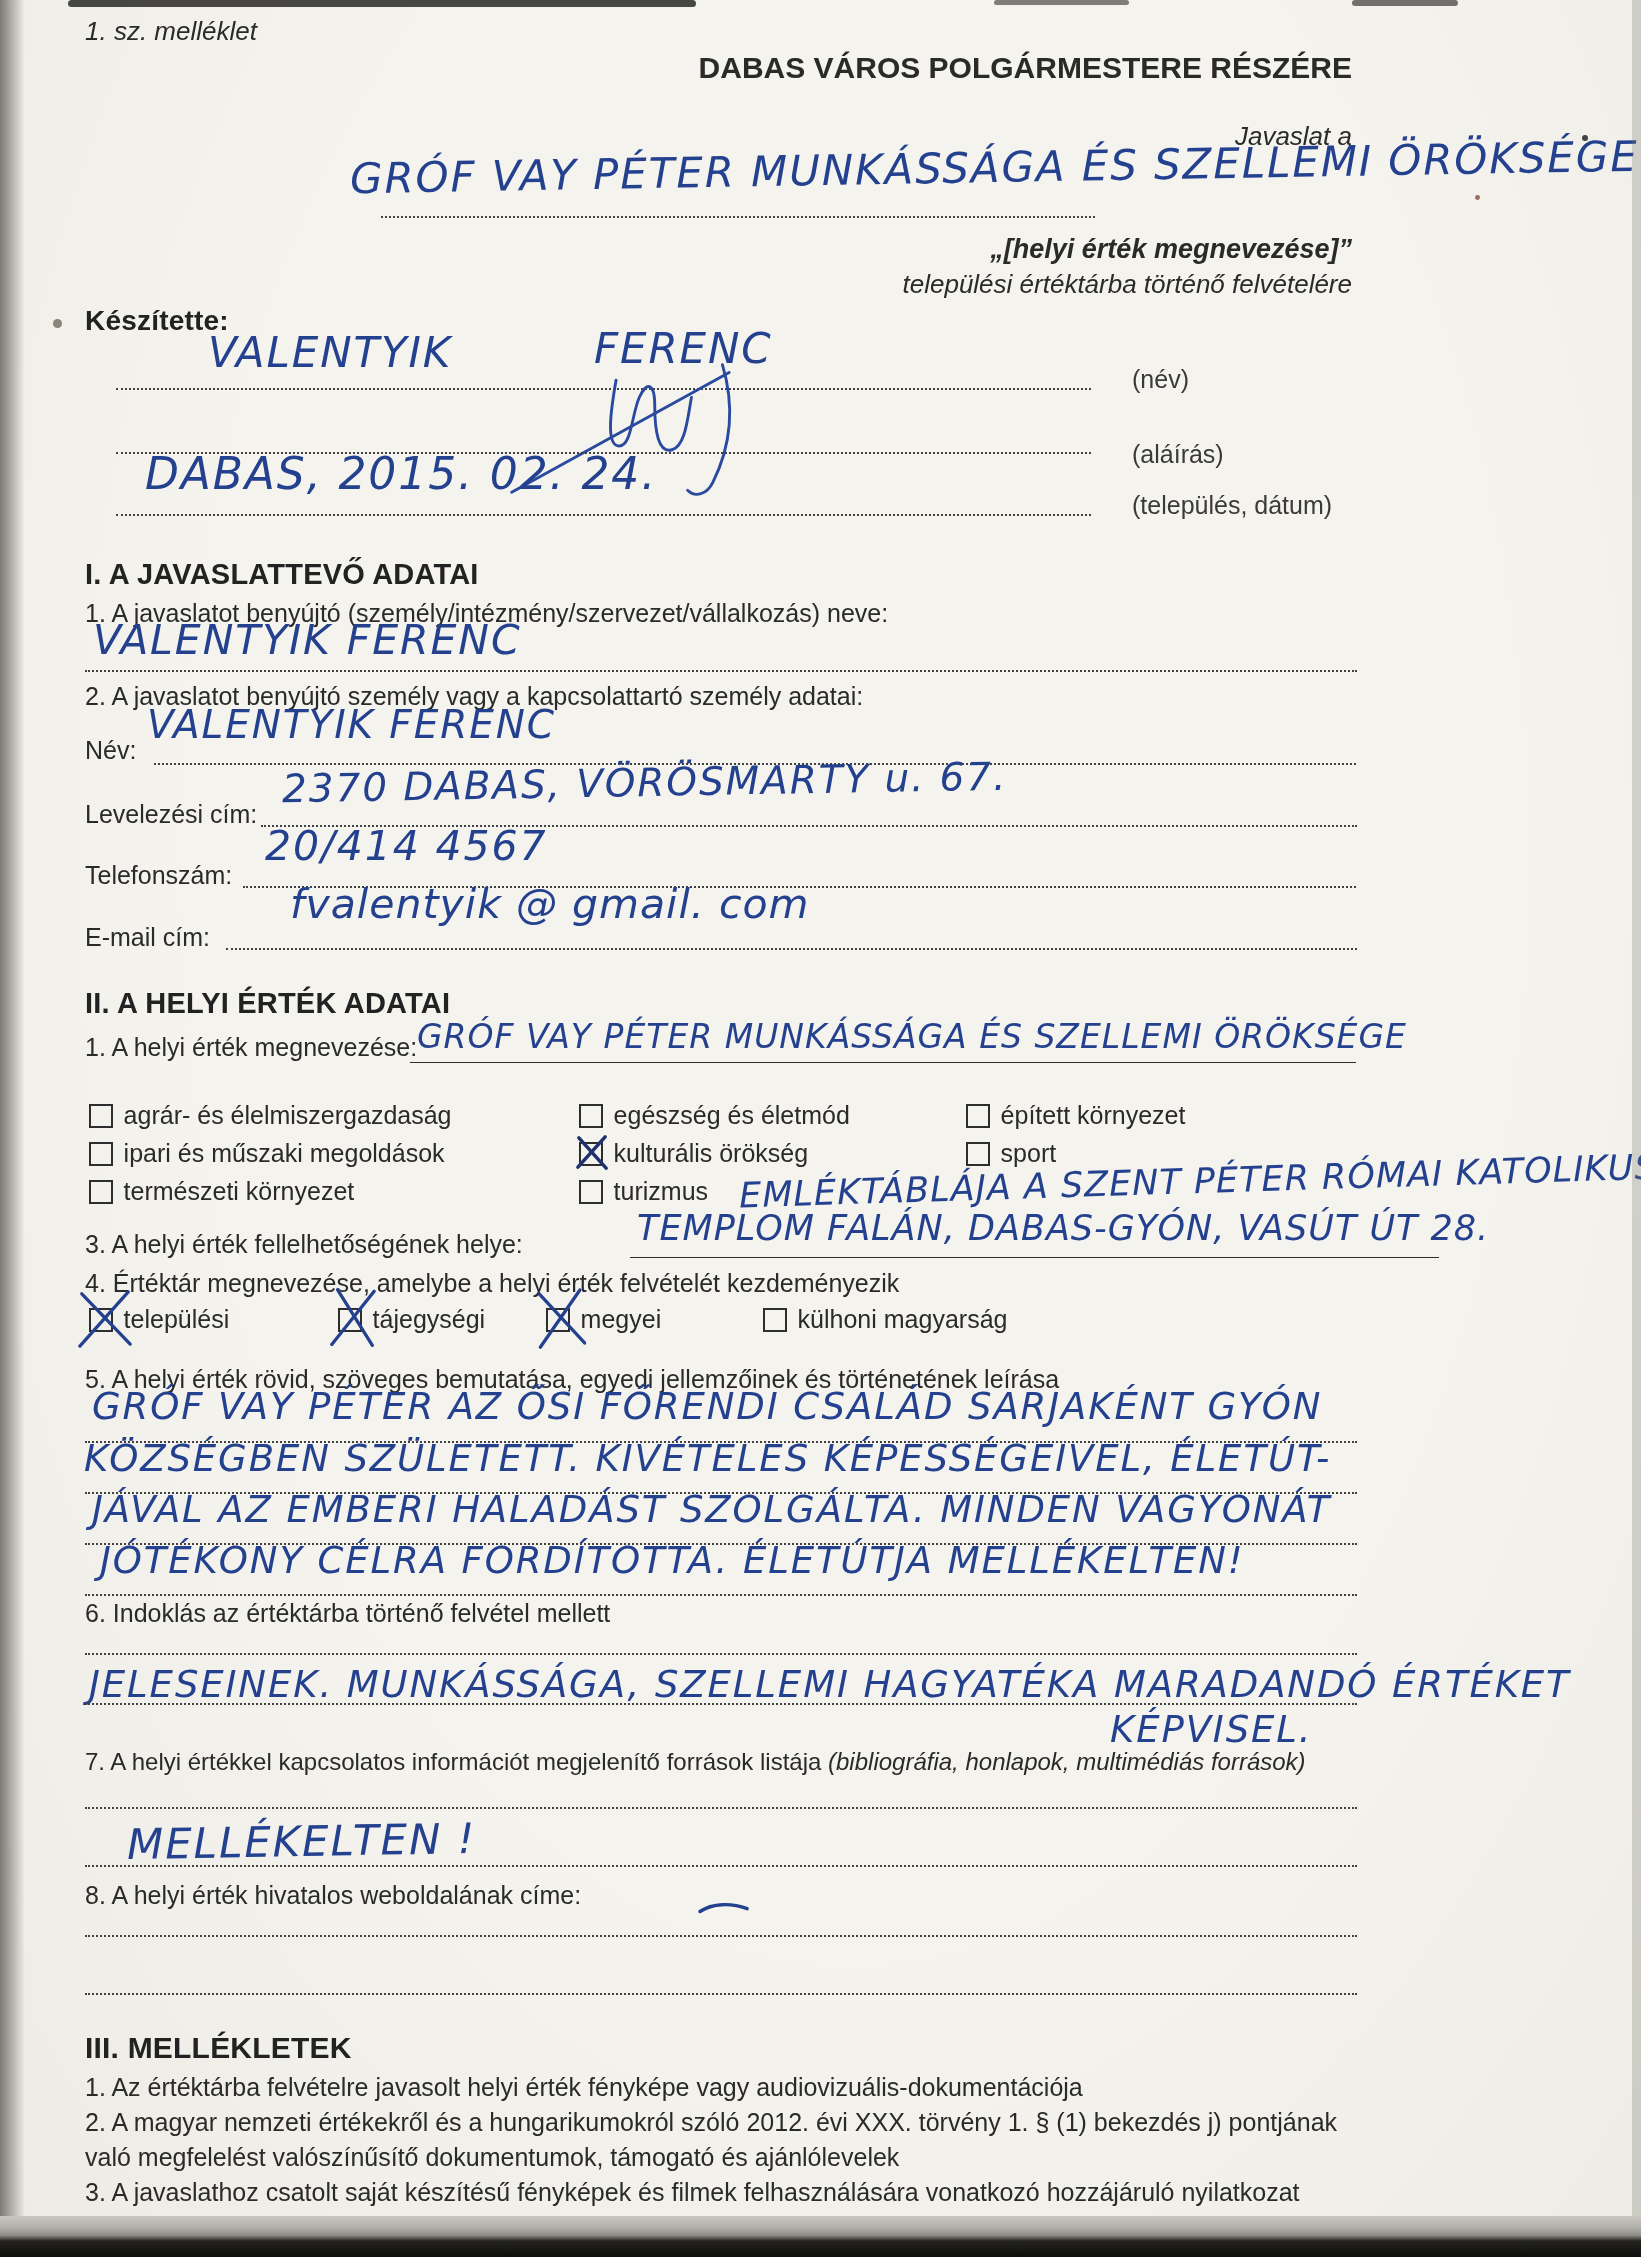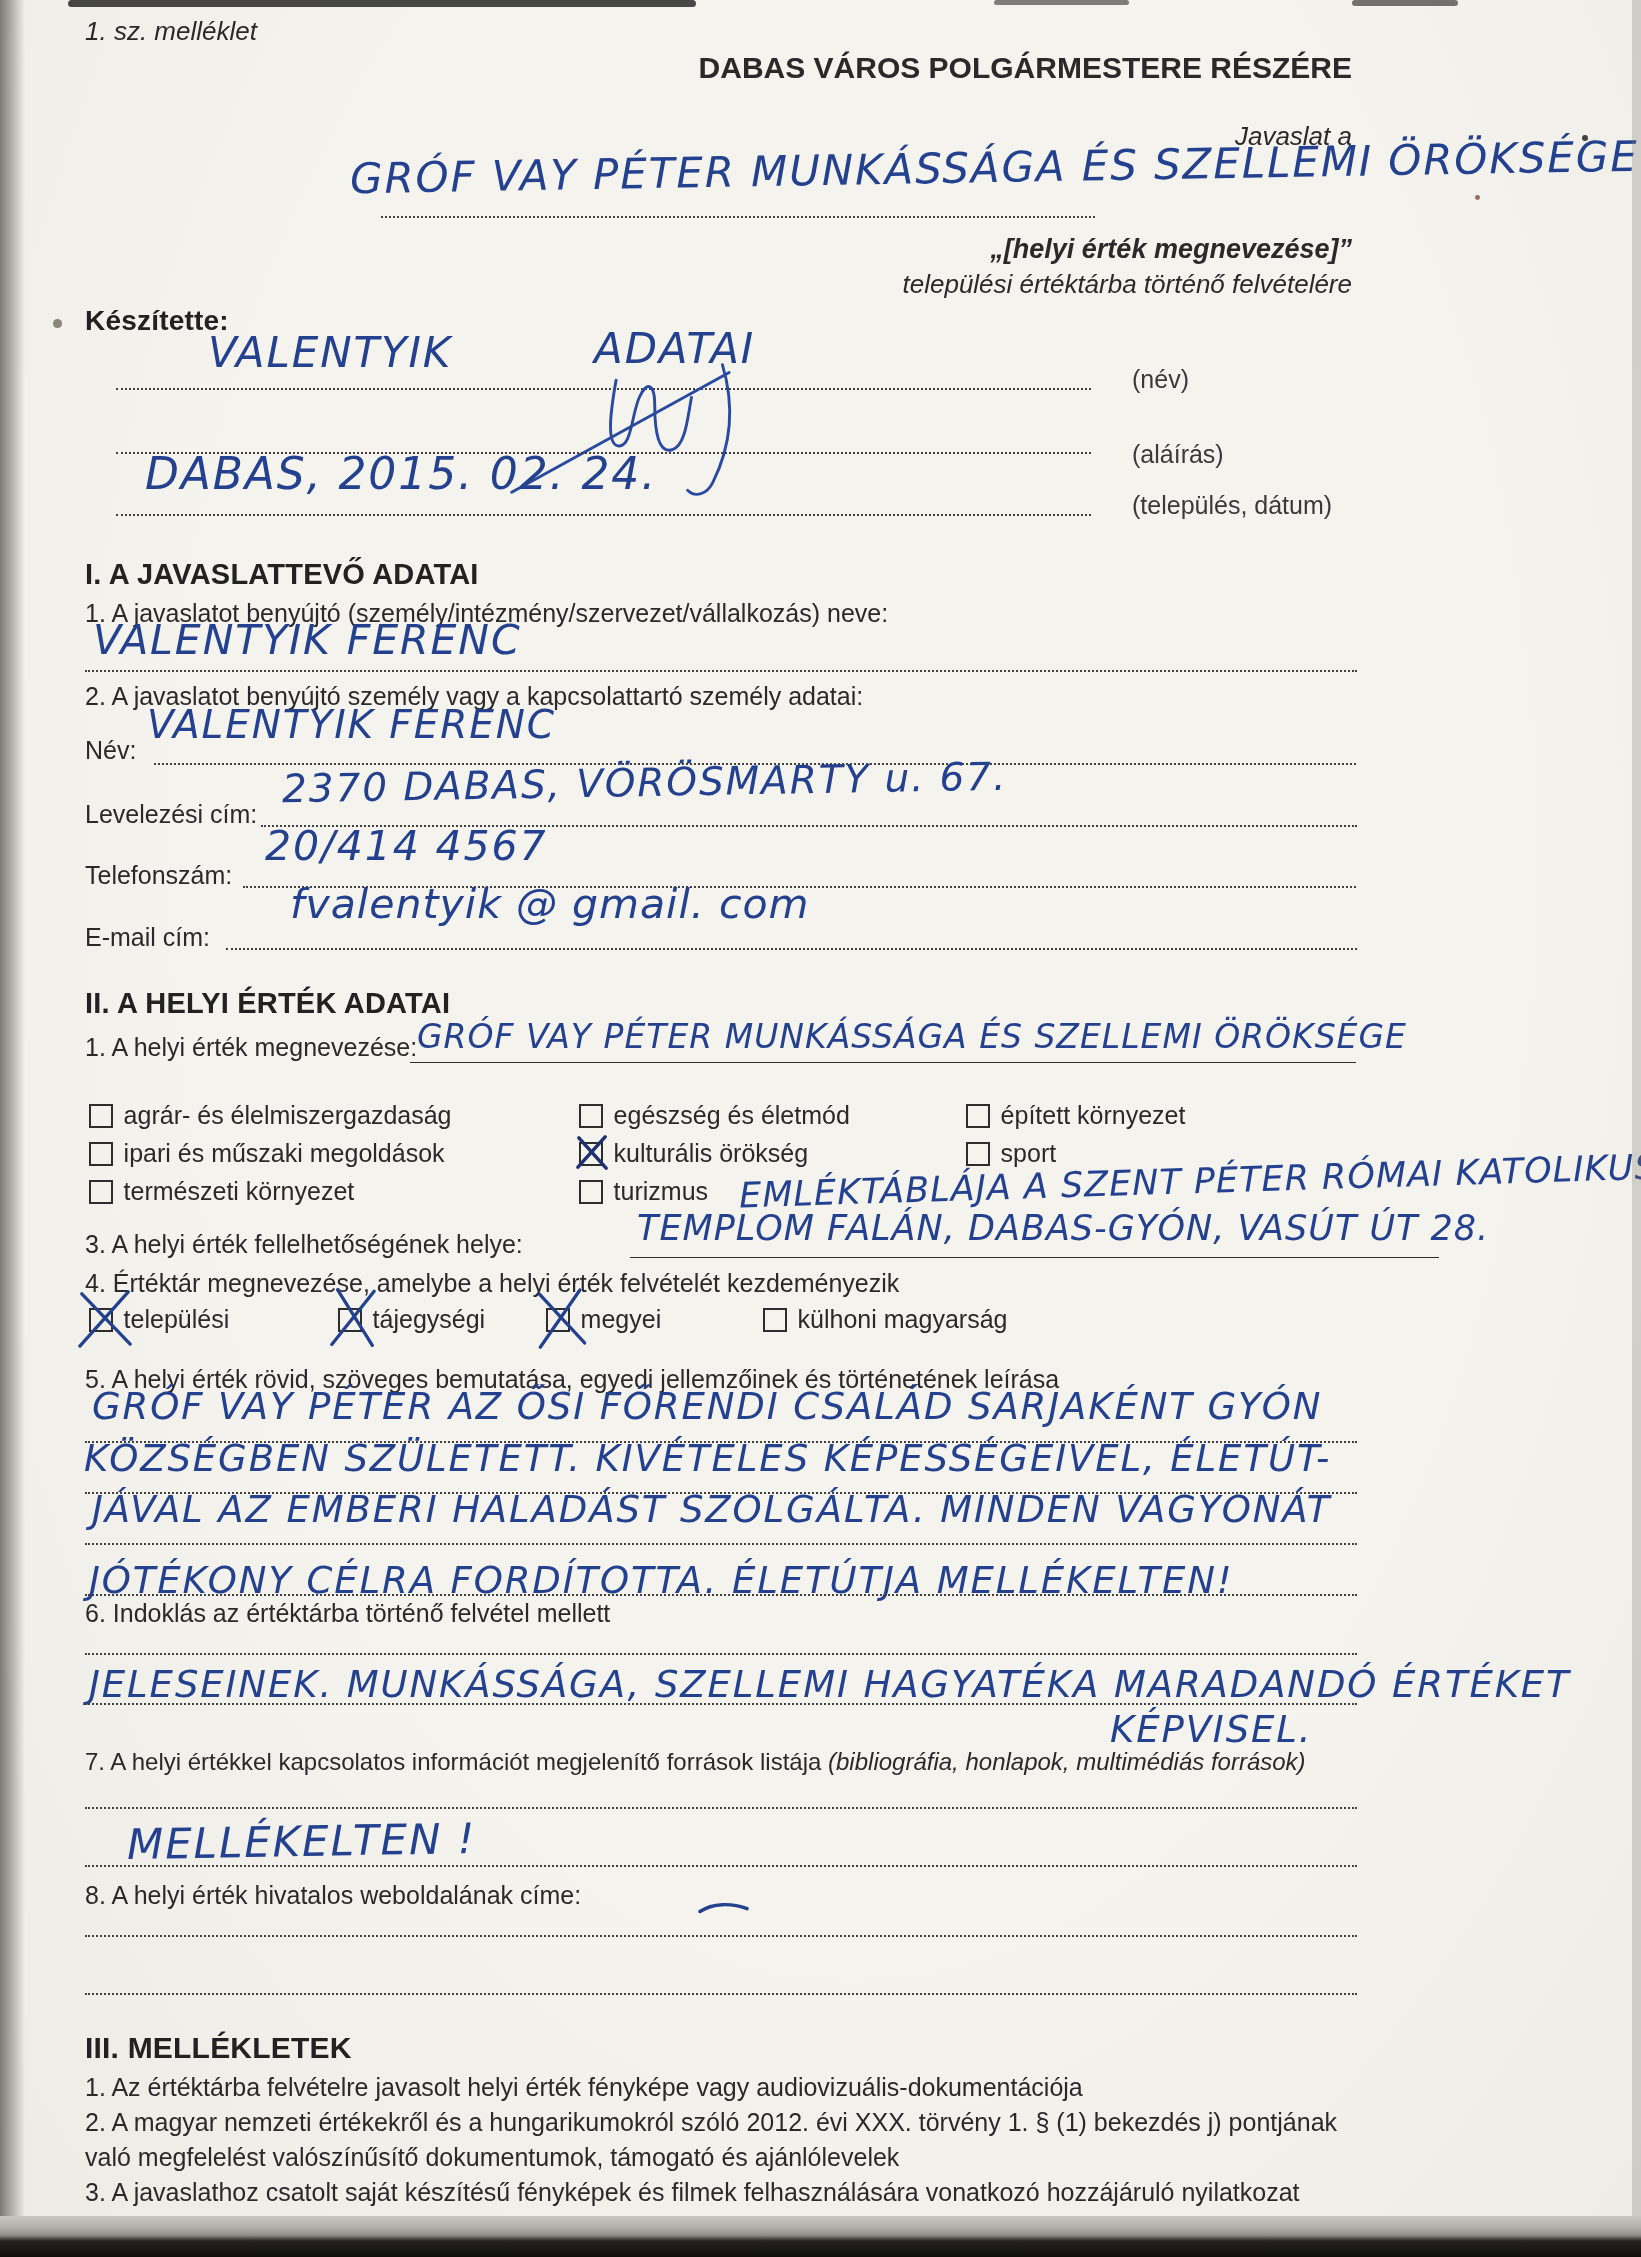--- a/index.html
+++ b/index.html
@@ -61,21 +61,21 @@
 
   <div class="hw hw-44 tilt1" style="left:350px;top:147px;">GRÓF VAY PÉTER MUNKÁSSÁGA ÉS SZELLEMI ÖRÖKSÉGE</div>
   <div class="dots" style="left:381px;top:216px;width:714px;"></div>
 
   <div class="p i center" style="top:268px;font-size:26px;">települési értéktárba történő felvételére</div>
   <div class="p b i center" style="top:232px;font-size:27px;">„[helyi érték megnevezése]”</div>
 
   <div class="h" style="left:85px;top:305px;font-size:28px;">Készítette:</div>
 
   <div class="hw hw-44" style="left:208px;top:332px;">VALENTYIK</div>
-  <div class="hw hw-44" style="left:594px;top:328px;">ADATAI</div>
+  <div class="hw hw-44" style="left:594px;top:328px;">FERENC</div>
   <div class="dots" style="left:116px;top:388px;width:975px;"></div>
   <div class="p cap" style="left:1132px;top:363px;">(név)</div>
 
   <div class="overlay" style="left:502px;top:355px;">
     <svg width="290" height="145" viewBox="0 0 300 150">
       <g fill="none" stroke="#2a4aa0" stroke-width="3" stroke-linecap="round">
         <path d="M10,142 L235,18"></path>
         <path d="M118,26 C112,60 108,92 120,94 C134,96 134,62 142,44 C150,26 158,30 158,52 C158,80 162,102 176,98 C190,94 192,64 196,44"></path>
         <path d="M228,10 C240,50 238,92 218,132 C212,144 200,148 192,140"></path>
       </g>
@@ -184,21 +184,21 @@
     <span class="cb"></span><span>külhoni magyarság</span>
   </div>
 
   <div class="p" style="left:85px;top:1363px;">5. A helyi érték rövid, szöveges bemutatása, egyedi jellemzőinek és történetének leírása</div>
   <div class="hw hw-38" style="left:92px;top:1388px;">GRÓF VAY PÉTER AZ ŐSI FŐRENDI CSALÁD SARJAKÉNT GYÓN</div>
   <div class="dots" style="left:85px;top:1441px;width:1272px;"></div>
   <div class="hw hw-38" style="left:84px;top:1440px;">KÖZSÉGBEN SZÜLETETT. KIVÉTELES KÉPESSÉGEIVEL, ÉLETÚT-</div>
   <div class="dots" style="left:85px;top:1492px;width:1272px;"></div>
   <div class="hw hw-38" style="left:92px;top:1491px;">JÁVAL AZ EMBERI HALADÁST SZOLGÁLTA. MINDEN VAGYONÁT</div>
   <div class="dots" style="left:85px;top:1543px;width:1272px;"></div>
-  <div class="hw hw-38" style="left:89px;top:1542px;margin-top:20px;">JÓTÉKONY CÉLRA FORDÍTOTTA. ÉLETÚTJA MELLÉKELTEN!</div>
+  <div class="hw hw-38" style="left:100px;top:1542px;">JÓTÉKONY CÉLRA FORDÍTOTTA. ÉLETÚTJA MELLÉKELTEN!</div>
   <div class="dots" style="left:85px;top:1594px;width:1272px;"></div>
 
   <div class="p" style="left:85px;top:1597px;">6. Indoklás az értéktárba történő felvétel mellett</div>
   <div class="dots" style="left:85px;top:1653px;width:1272px;"></div>
   <div class="hw hw-38" style="left:89px;top:1666px;">JELESEINEK. MUNKÁSSÁGA, SZELLEMI HAGYATÉKA MARADANDÓ ÉRTÉKET</div>
   <div class="dots" style="left:85px;top:1703px;width:1272px;"></div>
   <div class="hw hw-38" style="left:1110px;top:1711px;">KÉPVISEL.</div>
 
   <div class="p" style="left:85px;top:1746px;font-size:24px;"><span>7. A helyi értékkel kapcsolatos információt megjelenítő források listája </span><span class="i b" style="font-weight:normal;font-style:italic;">(bibliográfia, honlapok, multimédiás források)</span></div>
   <div class="dots" style="left:85px;top:1807px;width:1272px;"></div>

